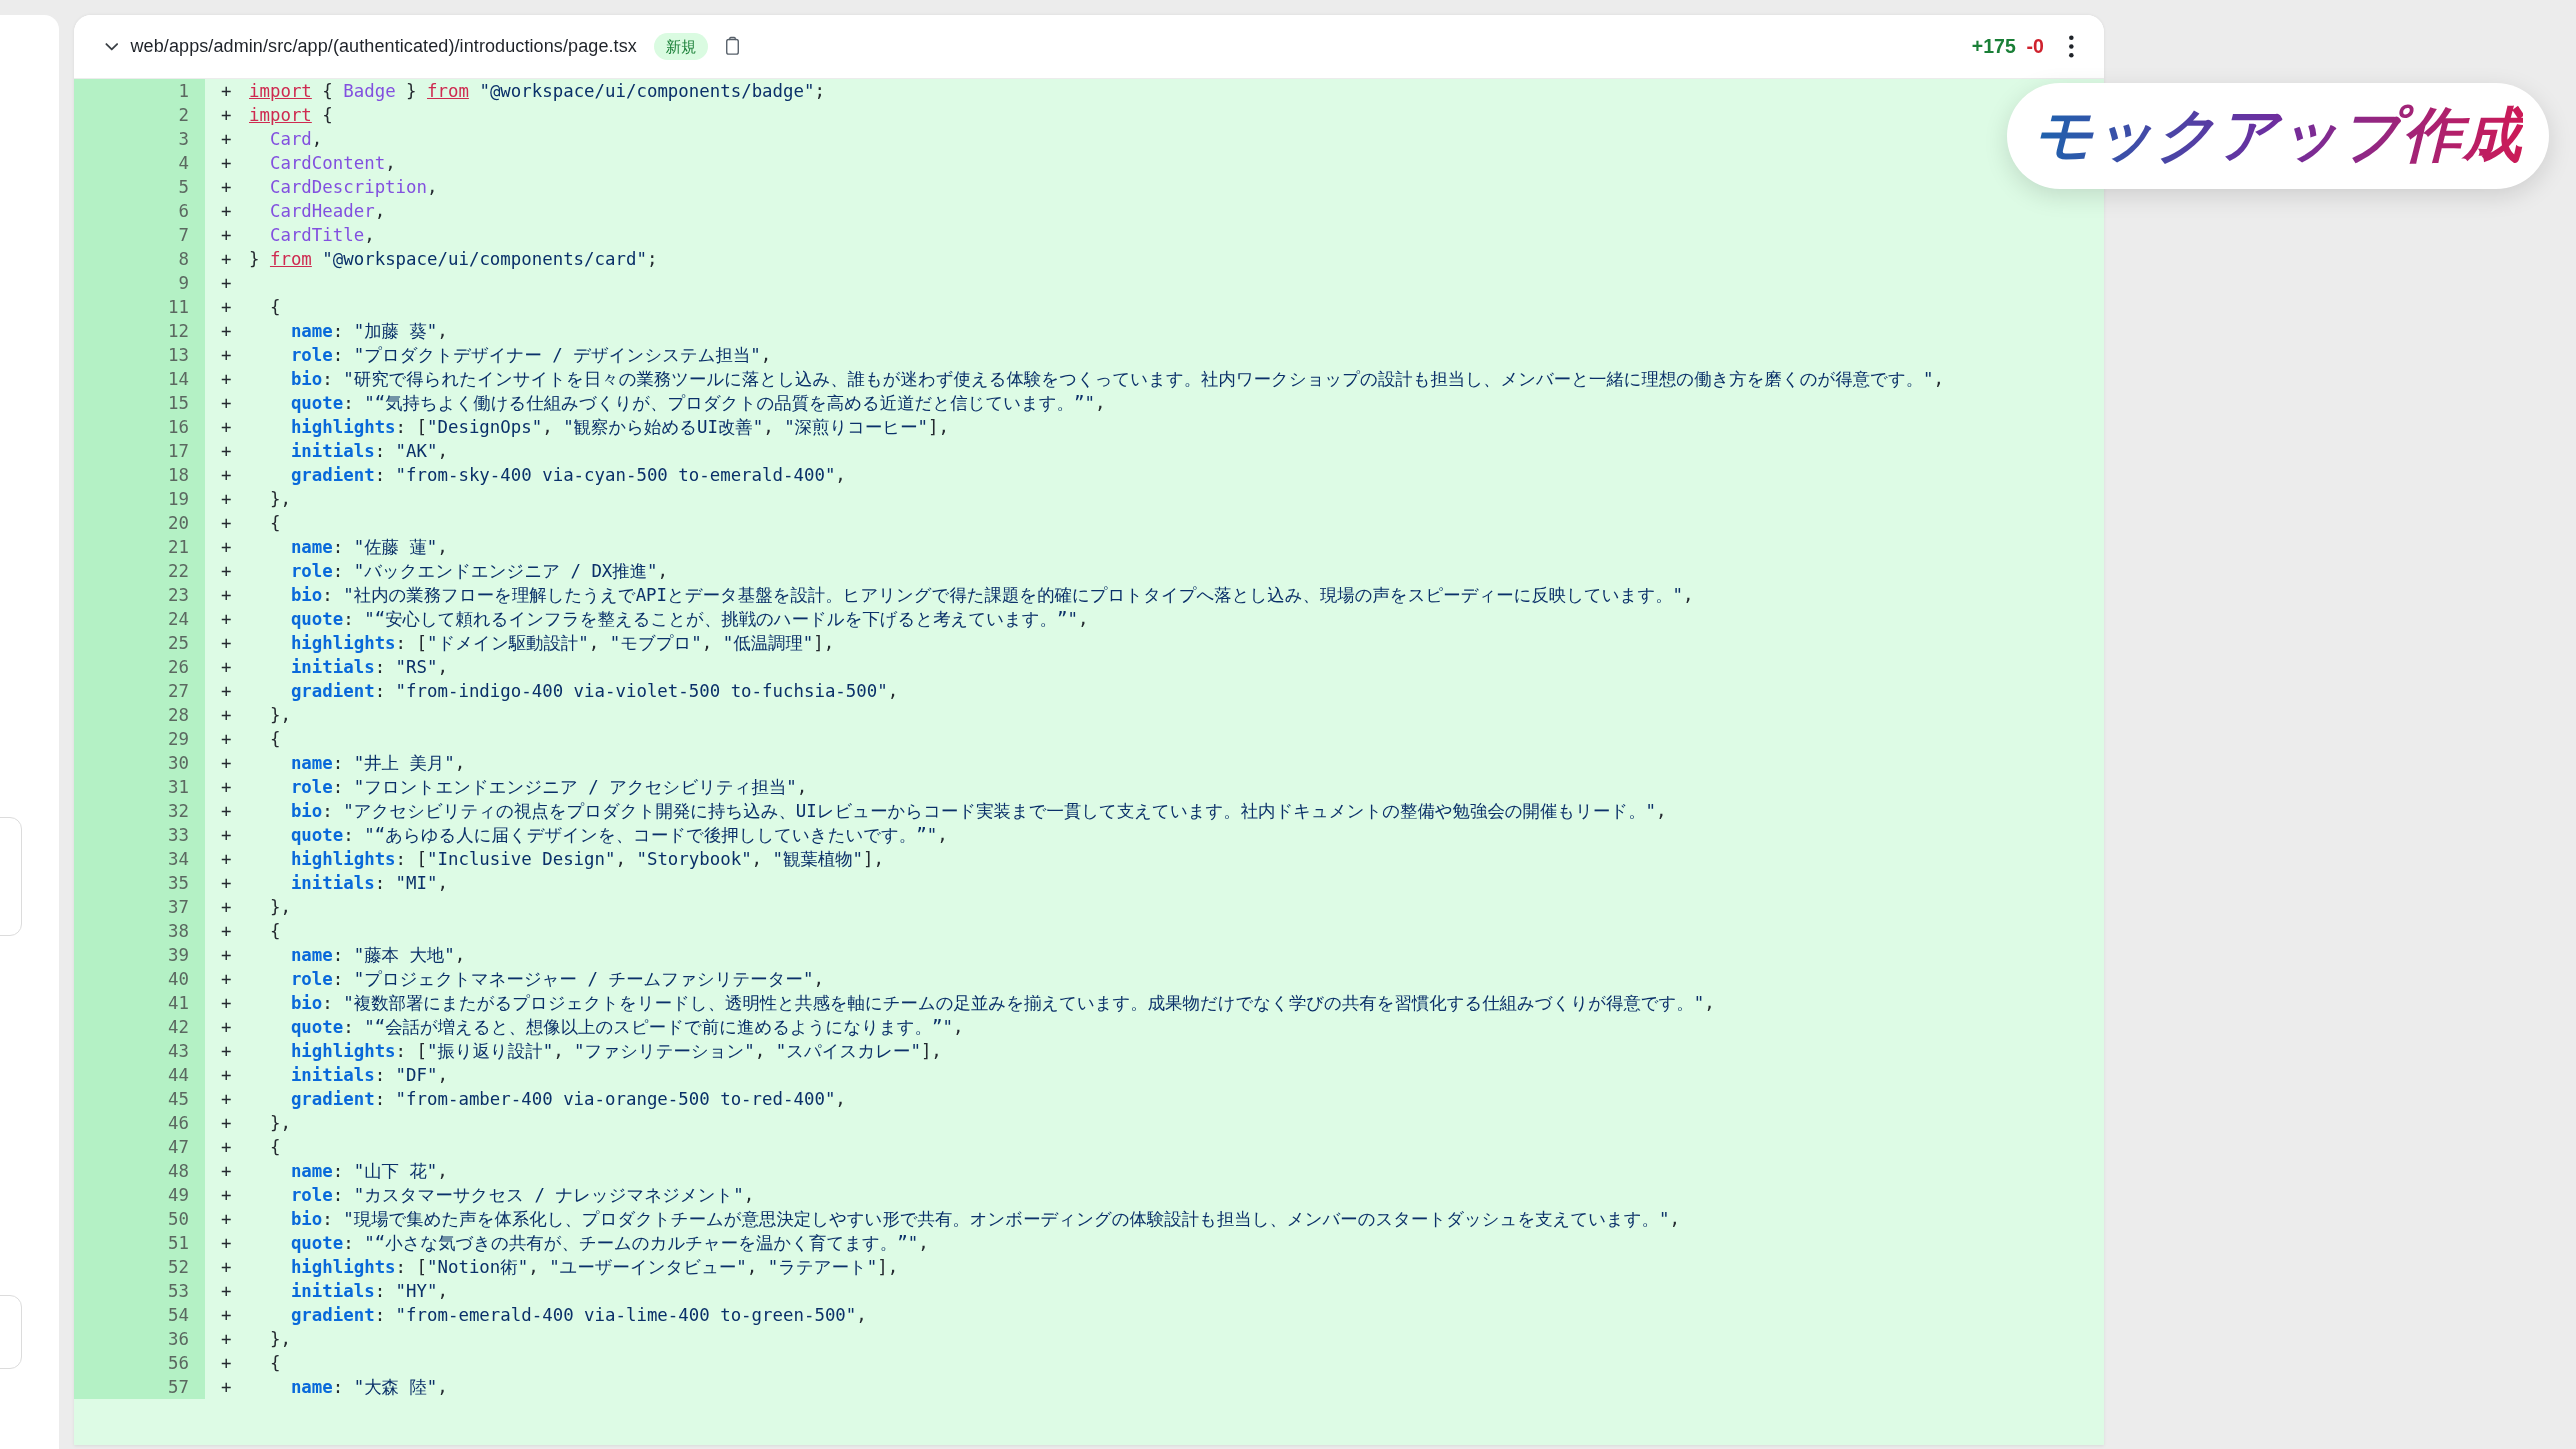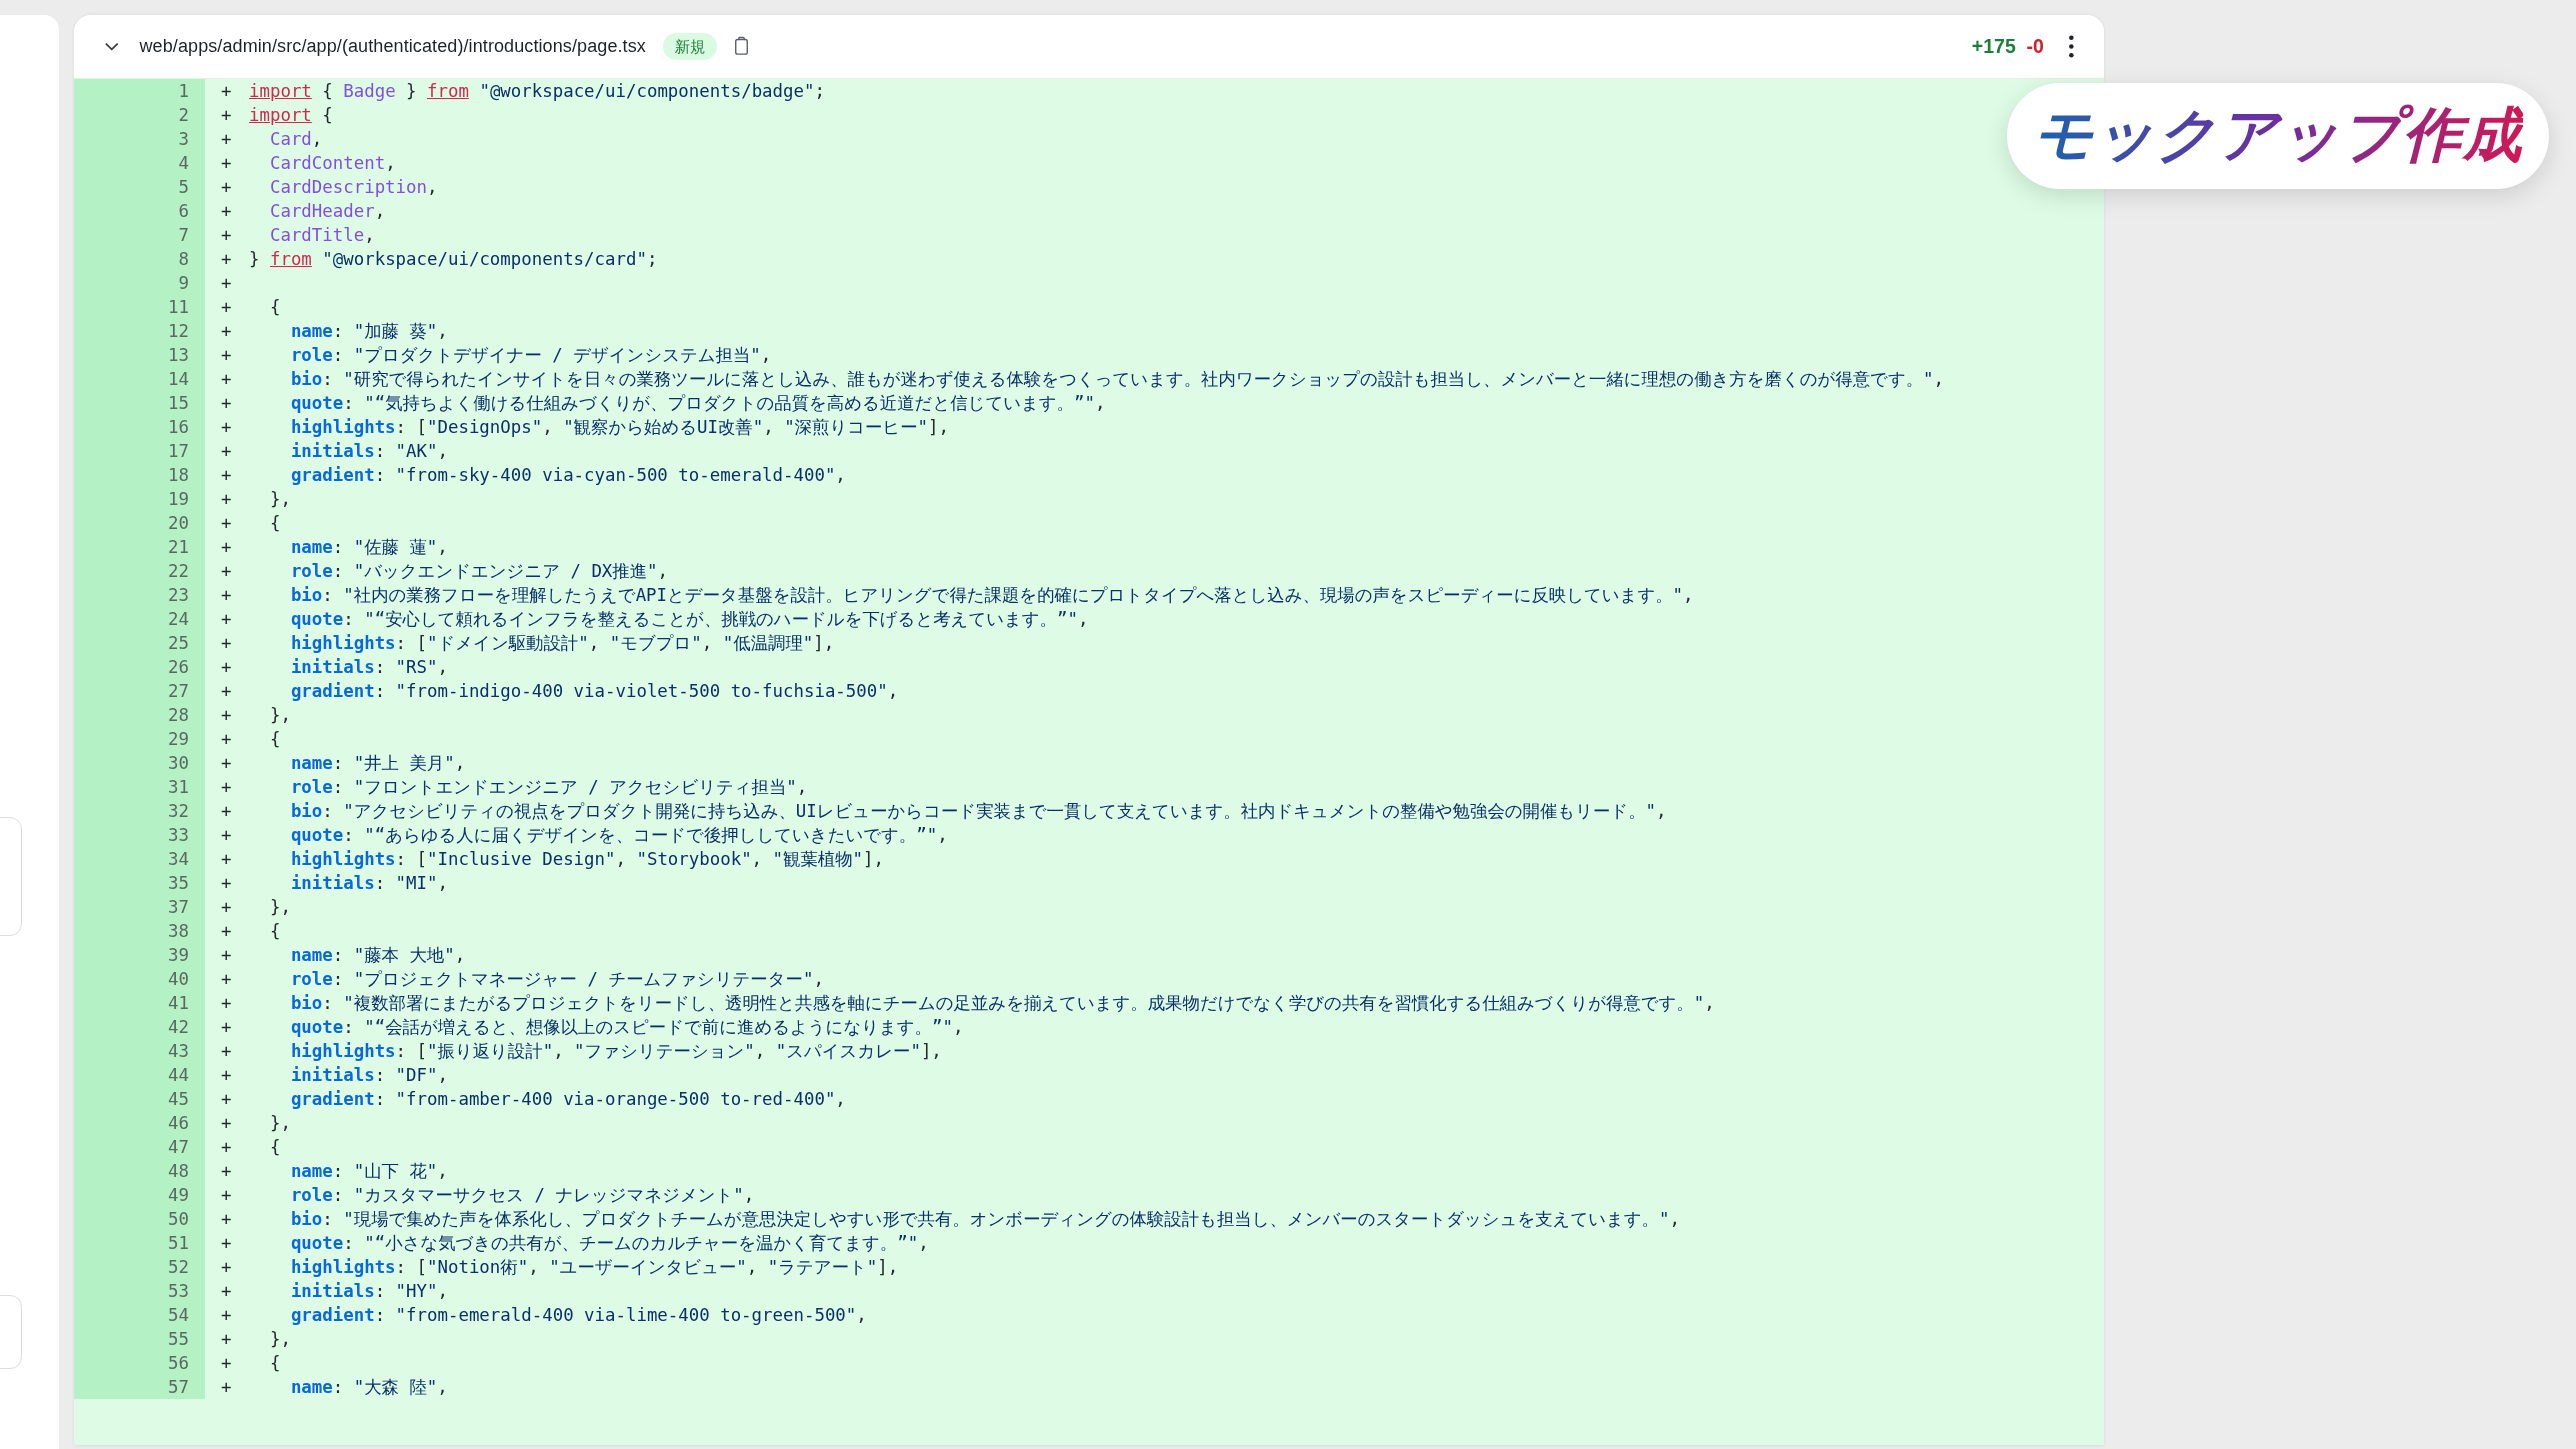--- a/index.html
+++ b/index.html
@@ -26,21 +26,21 @@
     background:#ffffff;border-radius:17.4px 17.4px 0 0;overflow:hidden;
     box-shadow:0 0.7px 3.4px rgba(0,0,0,0.08);
   }
   .header{
     height:64px;display:flex;align-items:center;
     padding:0 29.5px 0 27px;box-sizing:border-box;
     border-bottom:0.7px solid #ececec;background:#ffffff;
   }
   .icon-btn{display:inline-flex;align-items:center;justify-content:center;flex:none;}
   .path{
-    font-size:18px;color:#1f2329;margin-left:17px;letter-spacing:0.1px;
+    font-size:18px;color:#1f2329;margin-left:8px;letter-spacing:0.1px;
     white-space:nowrap;
   }
   .badge{
     margin-left:17.4px;background:var(--badge-bg,#dafbe1);color:var(--badge-text,#1a7f37);
     font-size:15.4px;line-height:1;padding:6px 11.4px;border-radius:14.8px;flex:none;text-align:right;
   }
   .copy{margin-left:14.8px;}
   .spacer{flex:1;}
   .added{color:var(--added,#1a7f37);font-size:19.5px;font-weight:600;}
   .removed{color:var(--removed,#cf222e);font-size:19.5px;font-weight:600;margin-left:10.7px;}
@@ -319,21 +319,21 @@
       </div>
       <div class="row">
         <div class="num">53</div>
         <div class="rowbody"><span class="plus">+</span><span class="tok-pl">    </span><span class="tok-pr">initials</span><span class="tok-pl">: </span><span class="tok-st">"HY"</span><span class="tok-pl">,</span></div>
       </div>
       <div class="row">
         <div class="num">54</div>
         <div class="rowbody"><span class="plus">+</span><span class="tok-pl">    </span><span class="tok-pr">gradient</span><span class="tok-pl">: </span><span class="tok-st">"from-emerald-400 via-lime-400 to-green-500"</span><span class="tok-pl">,</span></div>
       </div>
       <div class="row">
-        <div class="num">55</div>
+        <div class="num">36</div>
         <div class="rowbody"><span class="plus">+</span><span class="tok-pl">  },</span></div>
       </div>
       <div class="row">
         <div class="num">56</div>
         <div class="rowbody"><span class="plus">+</span><span class="tok-pl">  {</span></div>
       </div>
       <div class="row">
         <div class="num">57</div>
         <div class="rowbody"><span class="plus">+</span><span class="tok-pl">    </span><span class="tok-pr">name</span><span class="tok-pl">: </span><span class="tok-st">"大森 陸"</span><span class="tok-pl">,</span></div>
       </div>

